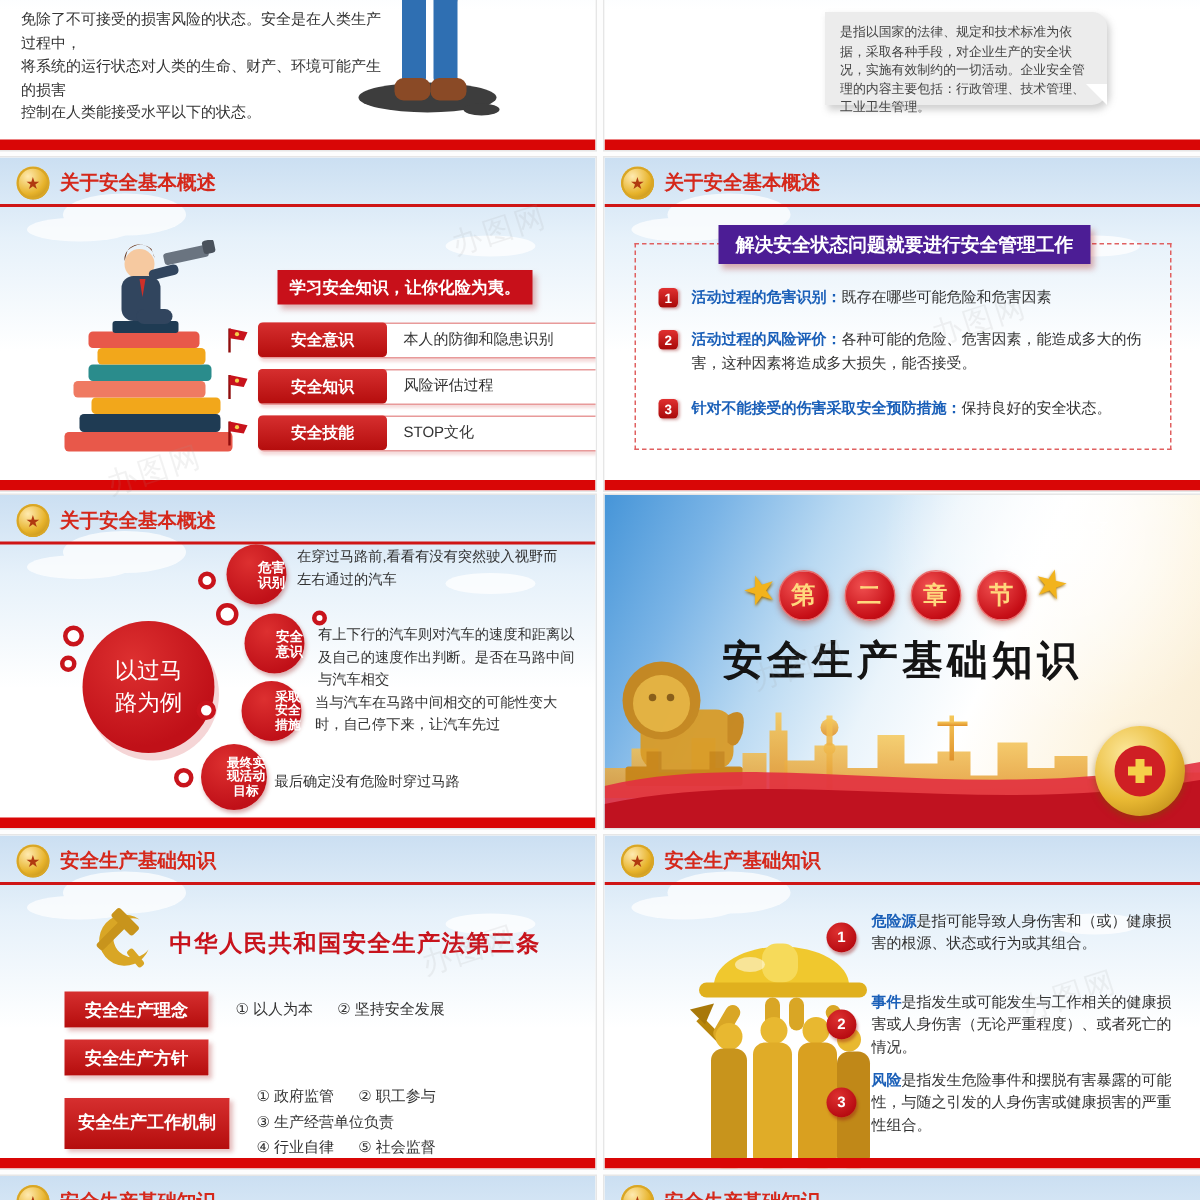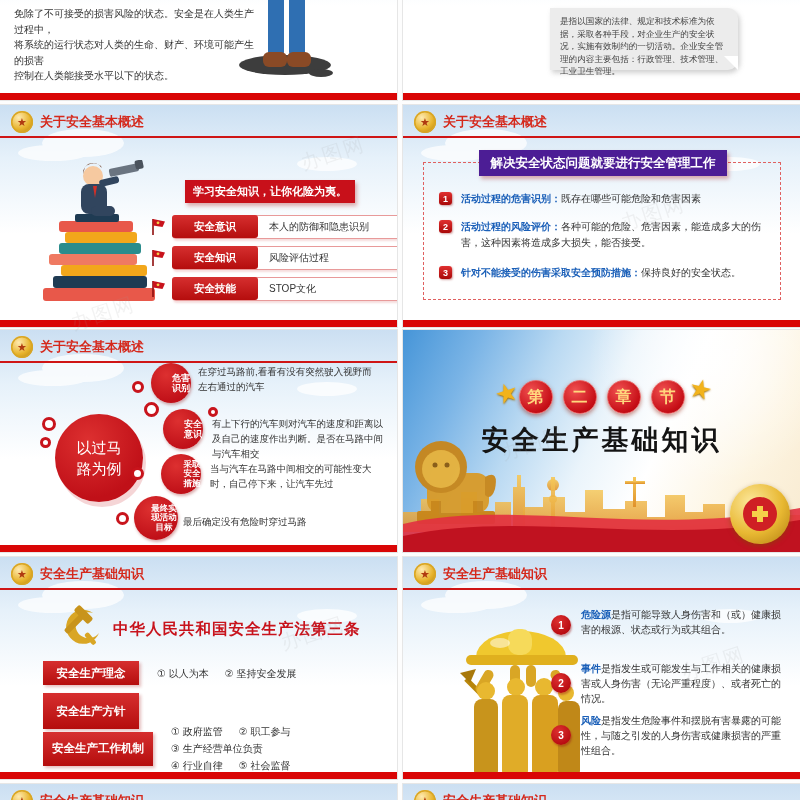--- a/index.html
+++ b/index.html
@@ -328,21 +328,21 @@
       </g>
     </svg>
     <div class="law-title">中华人民共和国安全生产法第三条</div>
     <div class="lrow" style="top:104px;">
       <div class="lrow-label" style="width:96px;height:24px;">安全生产理念</div>
       <div class="lrow-items">
         <div class="line"><span>① 以人为本</span><span>② 坚持安全发展</span></div>
       </div>
     </div>
     <div class="lrow" style="top:136px;">
-      <div class="lrow-label" style="width:96px;height:36px;">安全生产方针</div>
+      <div class="lrow-label" style="width:96px;height:24px;">安全生产方针</div>
     </div>
     <div class="lrow" style="top:166px;">
       <div class="lrow-label" style="width:110px;height:34px;">安全生产工作机制</div>
       <div class="lrow-items">
         <div class="line"><span>① 政府监管</span><span>② 职工参与</span><span>③ 生产经营单位负责</span></div>
         <div class="line"><span>④ 行业自律</span><span>⑤ 社会监督</span></div>
       </div>
     </div>
     <div class="botbar"></div>
   </div>

